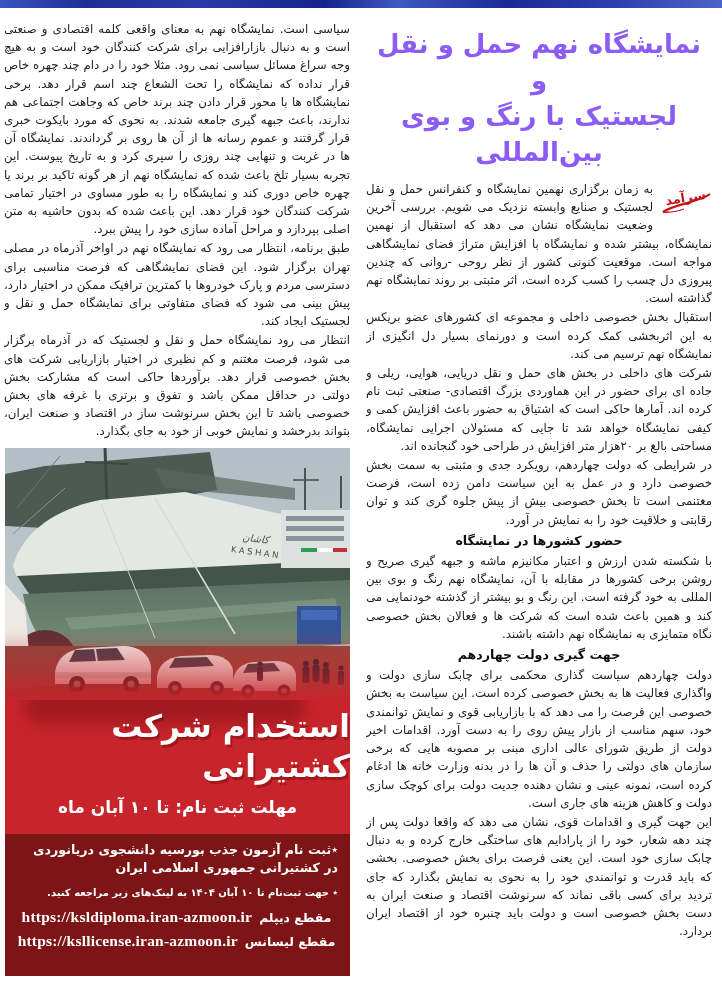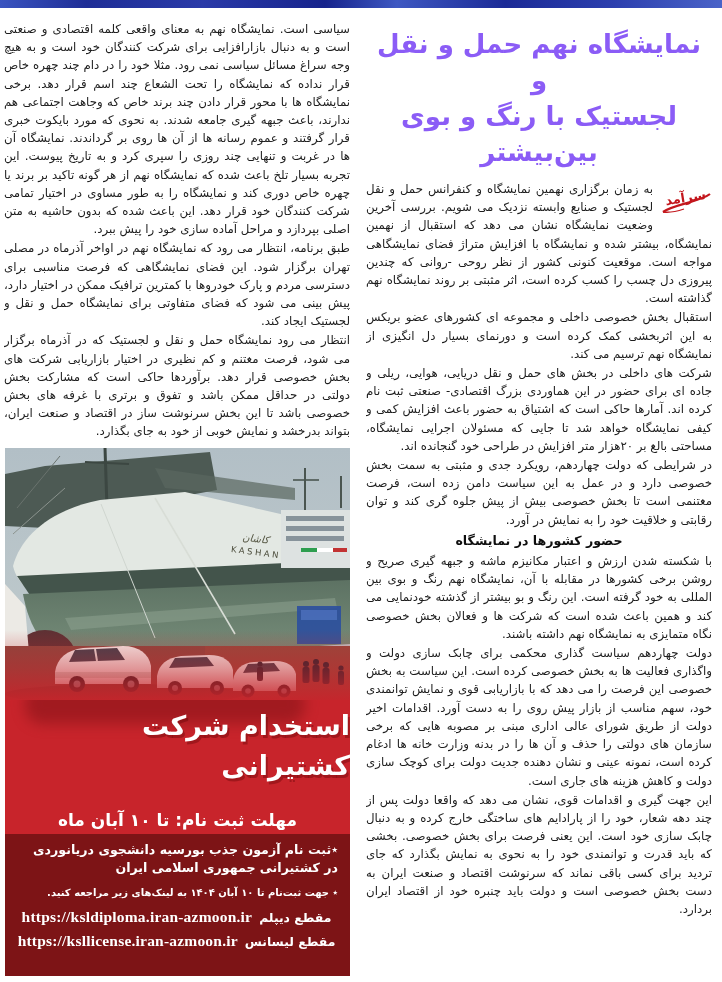--- a/index.html
+++ b/index.html
@@ -34,24 +34,24 @@
   }
   .ad-mid{
     position:relative;width:345px;height:134px;background:#c8242b;
     display:flex;flex-direction:column;align-items:center;justify-content:flex-start;overflow:hidden;
   }
   .blur-car{
     position:absolute;top:-16px;left:20px;width:280px;height:40px;border-radius:18px;
     background:#8d151a;filter:blur(7px);opacity:.65;
   }
   .ad-headline{
-    position:relative;color:#ffffff;font-weight:bold;font-size:27px;line-height:40px;
+    position:relative;color:#ffffff;font-weight:bold;font-size:31px;line-height:40px;
     text-shadow:2px 3px 0 rgba(90,0,0,.35);margin-top:6px;
   }
-  .ad-deadline{position:relative;color:#ffffff;font-weight:bold;font-size:17px;margin-top:24px;}
+  .ad-deadline{position:relative;color:#ffffff;font-weight:bold;font-size:17px;margin-top:11px;}
   .ad-degree{position:relative;color:#ffffff;font-weight:bold;font-size:10.5px;margin-top:17px;opacity:.95;}
   .ad-footer{
     width:345px;height:142px;background:#7d1416;color:#ffffff;box-sizing:border-box;
     padding:7px 12px 0 10px;display:flex;flex-direction:column;
   }
   .ad-note{font-weight:bold;font-size:12.6px;line-height:18px;margin:0;}
   .ad-note.second{margin-top:7px;font-size:10px;}
   .link-row{
     display:flex;direction:rtl;align-items:baseline;justify-content:center;
     gap:7px;margin-top:6px;
@@ -67,38 +67,39 @@
 
 <div class="page">
 
   <div class="top-strip"></div>
 
   <div class="columns">
 
     <div class="col col-right">
       <h1 class="article-title">
         <span style="display:block">نمایشگاه نهم حمل و نقل و</span>
-        <span style="display:block">لجستیک با رنگ و بوی بین‌بیشتر</span>
+        <span style="display:block">لجستیک با رنگ و بوی بین‌المللی</span>
       </h1>
 
       <div class="body-text">
         <p>
           <span class="lead-mark">
             <svg width="52" height="38" viewBox="0 0 52 38" aria-hidden="true">
               <path d="M3 30 C14 22, 40 20, 50 12" stroke="#c3161c" stroke-width="2.2" fill="none"></path>
               <path d="M3 30 C10 31, 18 29, 24 27" stroke="#c3161c" stroke-width="1.3" fill="none"></path>
               <text x="26" y="20" text-anchor="middle" font-size="13" font-weight="bold" fill="#c3161c" transform="rotate(-9 26 19)">سرآمد</text>
             </svg>
           </span><span>به زمان برگزاری نهمین نمایشگاه و کنفرانس حمل و نقل لجستیک و صنایع وابسته نزدیک می شویم. بررسی آخرین وضعیت نمایشگاه نشان می دهد که استقبال از نهمین نمایشگاه، بیشتر شده و نمایشگاه با افزایش متراژ فضای نمایشگاهی مواجه است. موقعیت کنونی کشور از نظر روحی -روانی که چندین پیروزی دل چسب را کسب کرده است، اثر مثبتی بر روند نمایشگاه نهم گذاشته است.</span>
         </p>
         <p>استقبال بخش خصوصی داخلی و مجموعه ای کشورهای عضو بریکس به این اثربخشی کمک کرده است و دورنمای بسیار دل انگیزی از نمایشگاه نهم ترسیم می کند.</p>
         <p>شرکت های داخلی در بخش های حمل و نقل دریایی، هوایی، ریلی و جاده ای برای حضور در این هماوردی بزرگ اقتصادی- صنعتی ثبت نام کرده اند. آمارها حاکی است که اشتیاق به حضور باعث افزایش کمی و کیفی نمایشگاه خواهد شد تا جایی که مسئولان اجرایی نمایشگاه، مساحتی بالغ بر ۲۰هزار متر افزایش در طراحی خود گنجانده اند.</p>
         <p>در شرایطی که دولت چهاردهم، رویکرد جدی و مثبتی به سمت بخش خصوصی دارد و در عمل به این سیاست دامن زده است، فرصت مغتنمی است تا بخش خصوصی بیش از پیش جلوه گری کند و توان رقابتی و خلاقیت خود را به نمایش در آورد.</p>
         <div class="subhead">حضور کشورها در نمایشگاه</div>
         <p>با شکسته شدن ارزش و اعتبار مکانیزم ماشه و جبهه گیری صریح و روشن برخی کشورها در مقابله با آن، نمایشگاه نهم رنگ و بوی بین المللی به خود گرفته است. این رنگ و بو بیشتر از گذشته خودنمایی می کند و همین باعث شده است که شرکت ها و فعالان بخش خصوصی نگاه متمایزی به نمایشگاه نهم داشته باشند.</p>
+        <div class="subhead">جهت گیری دولت چهاردهم</div>
         <p>دولت چهاردهم سیاست گذاری محکمی برای چابک سازی دولت و واگذاری فعالیت ها به بخش خصوصی کرده است. این سیاست به بخش خصوصی این فرصت را می دهد که با بازاریابی قوی و نمایش توانمندی خود، سهم مناسب از بازار پیش روی را به دست آورد. اقدامات اخیر دولت از طریق شورای عالی اداری مبنی بر مصوبه هایی که برخی سازمان های دولتی را حذف و آن ها را در بدنه وزارت خانه ها ادغام کرده است، نمونه عینی و نشان دهنده جدیت دولت برای کوچک سازی دولت و کاهش هزینه های جاری است.</p>
         <p>این جهت گیری و اقدامات قوی، نشان می دهد که واقعا دولت پس از چند دهه شعار، خود را از پارادایم های ساختگی خارج کرده و به دنبال چابک سازی خود است. این یعنی فرصت برای بخش خصوصی. بخشی که باید قدرت و توانمندی خود را به نحوی به نمایش بگذارد که جای تردید برای کسی باقی نماند که سرنوشت اقتصاد و صنعت ایران به دست بخش خصوصی است و دولت باید چنبره خود از اقتصاد ایران بردارد.</p>
 
       </div>
     </div>
 
     <div class="col col-left">
       <div class="body-text left-text">
         <p>سیاسی است. نمایشگاه نهم به معنای واقعی کلمه اقتصادی و صنعتی است و به دنبال بازارافزایی برای شرکت کنندگان خود است و به هیچ وجه سراغ مسائل سیاسی نمی رود. مثلا خود را در دام چند چهره خاص قرار نداده که نمایشگاه را تحت الشعاع چند اسم قرار دهد. برخی نمایشگاه ها با محور قرار دادن چند برند خاص که وجاهت اجتماعی هم ندارند، باعث جبهه گیری جامعه شدند. به نحوی که مورد بایکوت خبری قرار گرفتند و عموم رسانه ها از آن ها روی بر گرداندند. نمایشگاه آن ها در غربت و تنهایی چند روزی را سپری کرد و به تاریخ پیوست. این تجربه بسیار تلخ باعث شده که نمایشگاه نهم از هر گونه تاکید بر برند یا چهره خاص دوری کند و نمایشگاه را به طور مساوی در اختیار تمامی شرکت کنندگان خود قرار دهد. این باعث شده که بدون حاشیه به متن اصلی بپردازد و مراحل آماده سازی خود را پیش ببرد.</p>
         <p>طبق برنامه، انتظار می رود که نمایشگاه نهم در اواخر آذرماه در مصلی تهران برگزار شود. این فضای نمایشگاهی که فرصت مناسبی برای دسترسی مردم و پارک خودروها با کمترین ترافیک ممکن در اختیار دارد، پیش بینی می شود که فضای متفاوتی برای نمایشگاه حمل و نقل و لجستیک ایجاد کند.</p>

